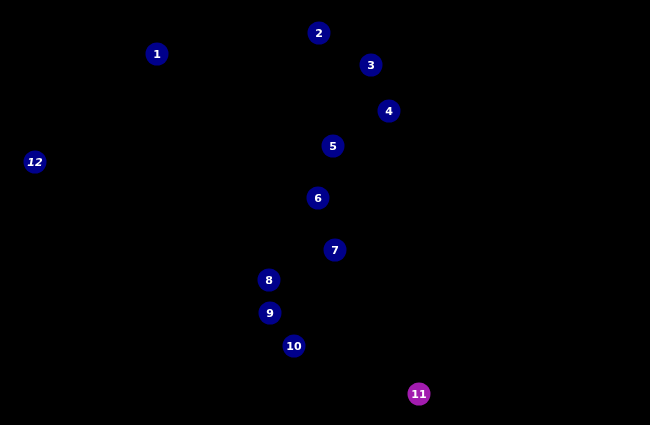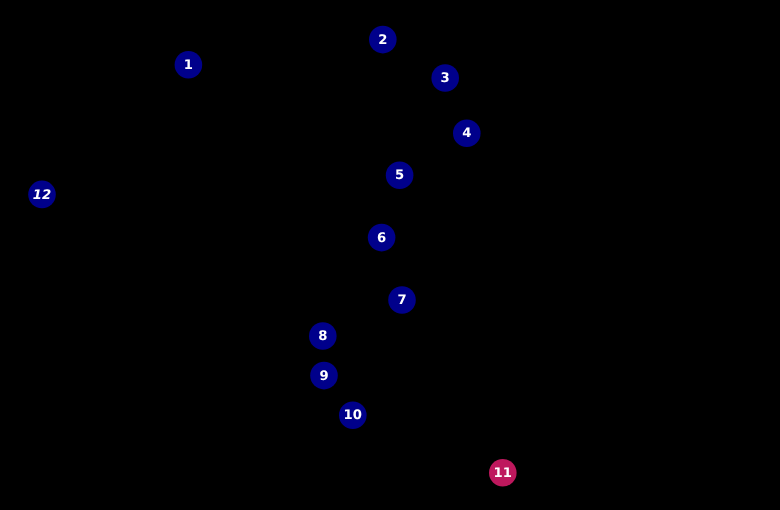--- a/index.html
+++ b/index.html
@@ -66,19 +66,19 @@
     </div>
     <div class="marker" style="left: 269px; top: 280px; background: rgb(0, 0, 139);">
       <span class="marker-label" style="color: rgb(255, 255, 255);">8</span>
     </div>
     <div class="marker" style="left: 270px; top: 313px; background: rgb(0, 0, 139);">
       <span class="marker-label" style="color: rgb(255, 255, 255);">9</span>
     </div>
     <div class="marker" style="left: 294px; top: 346px; background: rgb(0, 0, 139);">
       <span class="marker-label" style="color: rgb(255, 255, 255);">10</span>
     </div>
-    <div class="marker" style="left: 419px; top: 394px; background: #be185d;">
+    <div class="marker" style="left: 419px; top: 394px; background: #a21caf;">
       <span class="marker-label" style="color: rgb(255, 255, 255);">11</span>
     </div>
     <div class="marker" style="left: 35px; top: 162px; background: rgb(0, 0, 139); font-style: italic;">
       <span class="marker-label" style="color: rgb(255, 255, 255);">12</span>
     </div>
   </div>
 
 </body></html>

